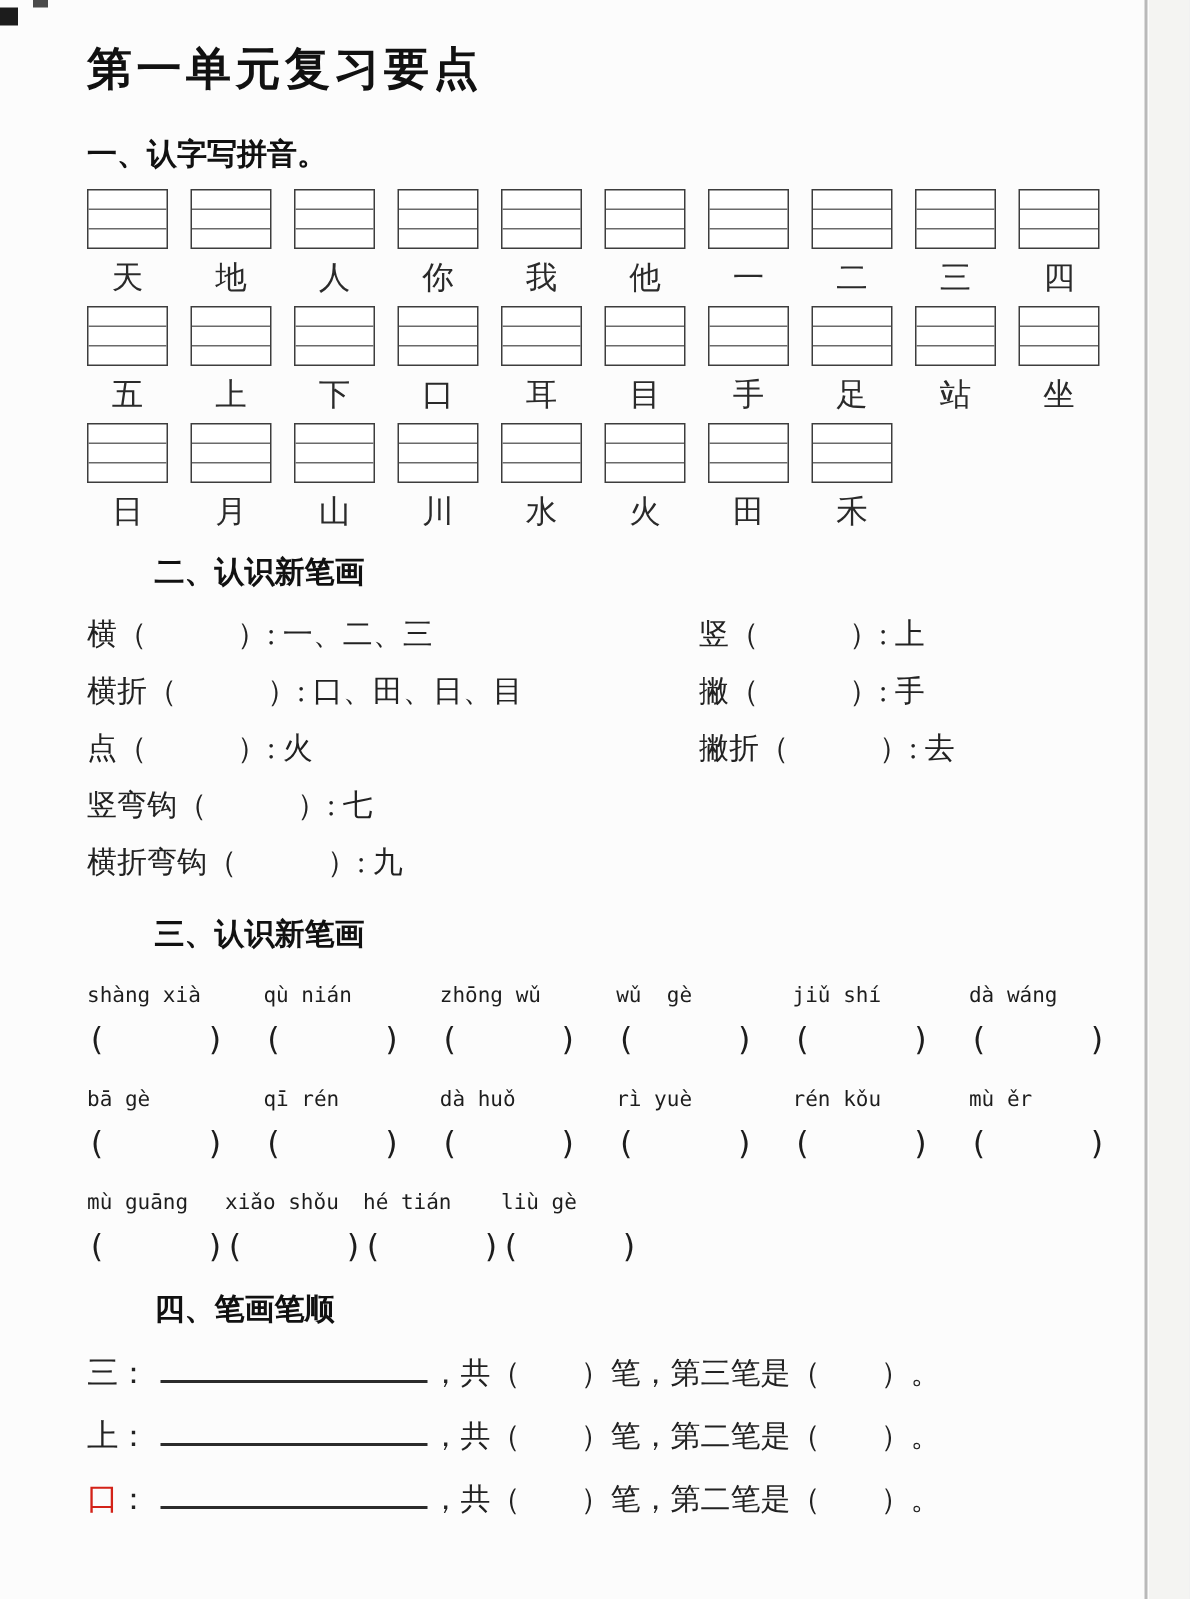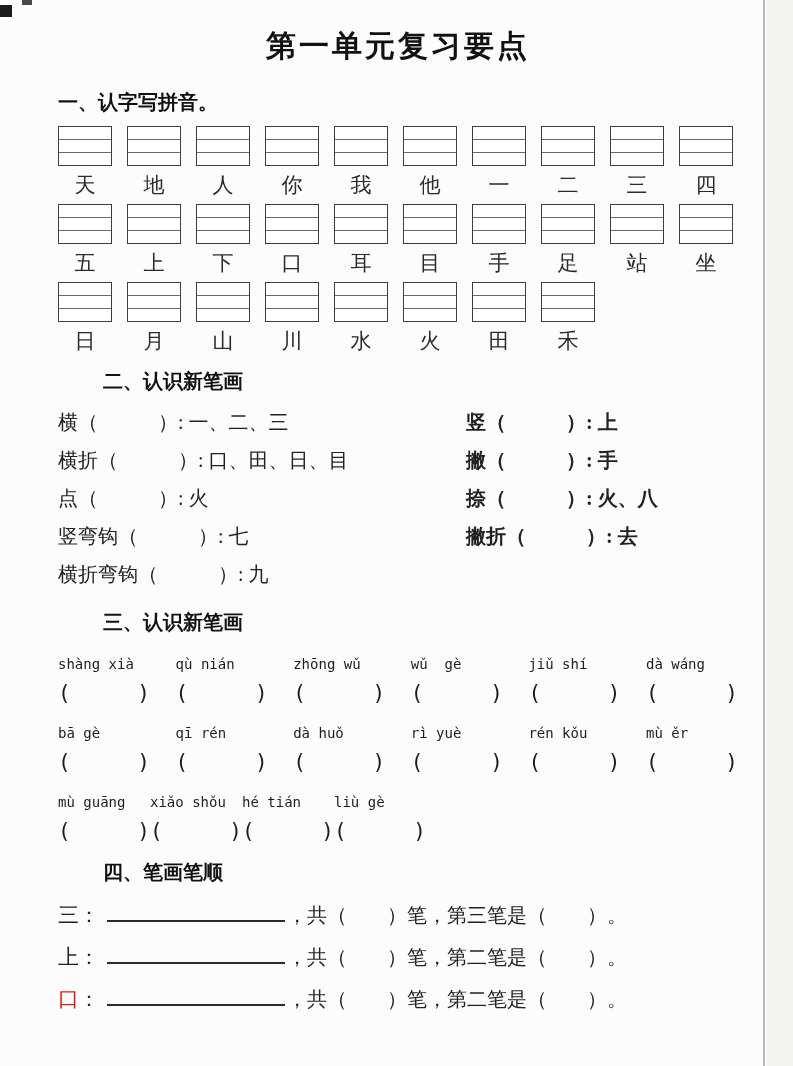--- a/index.html
+++ b/index.html
@@ -15,21 +15,21 @@
   .content { position:absolute; left:58px; top:0; width:680px; }
 
   
   .edge-strip { position:absolute; left:766px; top:0; width:27px; height:100%; background:#f4f4f2; }
   .edge-line  { position:absolute; left:763px; top:0; width:2px; height:100%; background:#b9b9b9; }
   .mark1 { position:absolute; left:0; top:5px; width:12px; height:12px; background:#1c1c1c; }
   .mark2 { position:absolute; left:22px; top:0; width:10px; height:5px; background:#4a4a4a; }
 
   .title {
     margin-top:26px;
-    text-align:center;
+    text-align:left;
     font-size:30px;
     font-weight:bold;
     letter-spacing:3px;
     color:#111;
     font-family:"Liberation Sans", sans-serif;
   }
   .s-heading {
     margin-top:22px;
     font-size:20px;
     font-weight:bold;
@@ -48,21 +48,21 @@
     background:#fff;
     display:flex; flex-direction:column;
   }
   .pline { flex:1; border-bottom:1.3px solid #6a6a6a; }
   .pline:last-child { border-bottom:none; }
   .pchar { text-align:center; font-size:21px; margin-top:5px; height:25px; color:#2a2a2a; }
 
   
   .stroke-cols { display:flex; margin-top:8px; }
   .stroke-col.left  { width:408px; }
-  .stroke-col.right { flex:1;font-weight:bold; }
+  .stroke-col.right { flex:1; }
   .stroke-item { font-size:20px; height:38px; display:flex; align-items:center; white-space:pre; }
 
   
   .pyrows { margin-top:4px; }
   .pyrow { display:flex; justify-content:space-between; margin-top:20px; }
   .pyrow.left { justify-content:flex-start; }
   .pygroup { min-width:92px; }
   .pyword {
     font-family:"DejaVu Sans Mono", monospace;
     font-size:14px; white-space:pre; color:#1d1d1d;
@@ -337,21 +337,20 @@
       <div class="stroke-col left" id="s2-left">
           <div class="stroke-item">横（　　　）: 一、二、三</div>
           <div class="stroke-item">横折（　　　）: 口、田、日、目</div>
           <div class="stroke-item">点（　　　）: 火</div>
           <div class="stroke-item">竖弯钩（　　　）: 七</div>
           <div class="stroke-item">横折弯钩（　　　）: 九</div>
         </div>
       <div class="stroke-col right" id="s2-right">
           <div class="stroke-item">竖（　　　）: 上</div>
           <div class="stroke-item">撇（　　　）: 手</div>
-          <div class="stroke-item">捺（　　　）: 火、八</div>
           <div class="stroke-item">撇折（　　　）: 去</div>
         </div>
     </div>
 
     <div class="s-heading tight">三、认识新笔画</div>
     <div class="pyrows" id="s3-rows">
         <div class="pyrow">
           <div class="pygroup">
             <div class="pyword">shàng xià</div>
             <div class="pybrackets">

